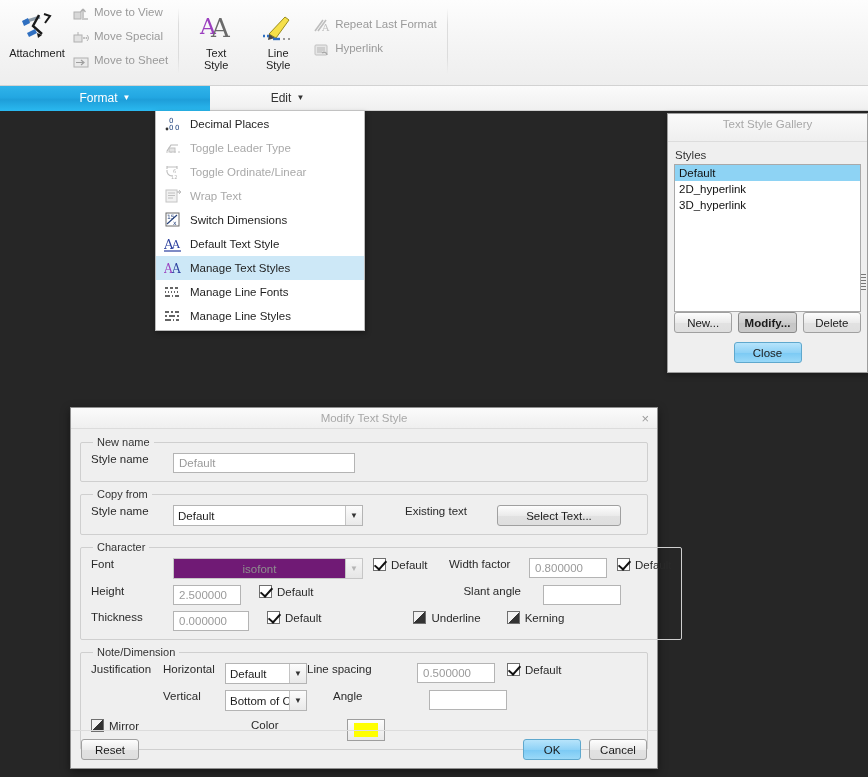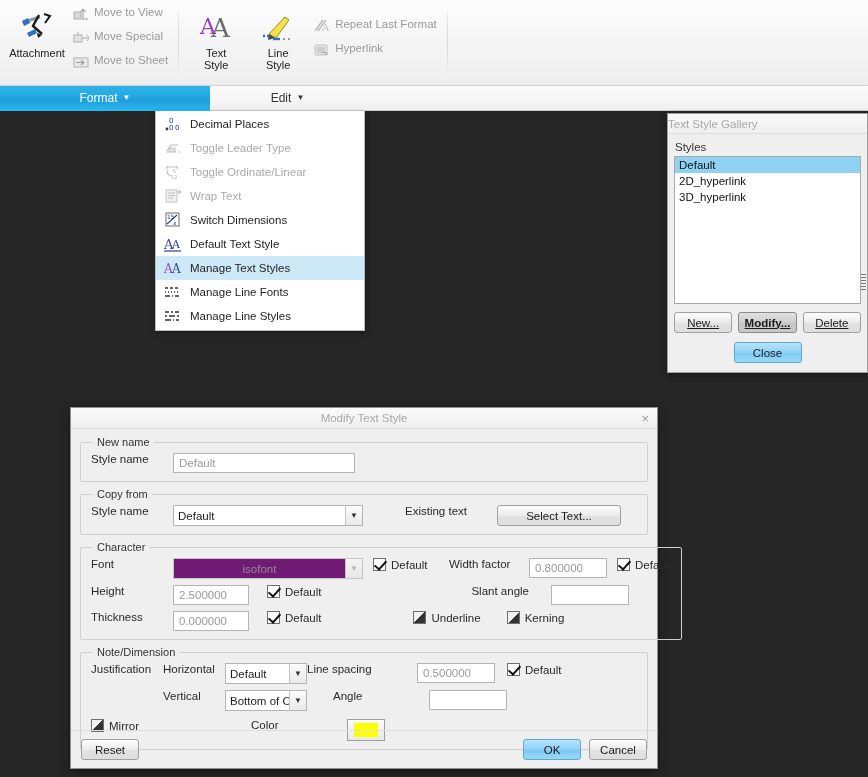--- a/index.html
+++ b/index.html
@@ -74,31 +74,31 @@
   .mi .mil { font-size: 11.5px; color: #1f1f1f; white-space: nowrap; }
   .mi.disabled .mil { color: #a9a9a9; }
   .mi.hl { background: #cde8f7; }
 
   
   .gallery {
     position: absolute; left: 667px; top: 113px; width: 201px; height: 260px;
     background: #efefef; border: 1px solid #9d9d9d;
     box-shadow: 0 2px 6px rgba(0,0,0,.35);
   }
-  .gal-title { height: 20px; line-height: 20px; text-align: left;
+  .gal-title { height: 28px; line-height: 20px; text-align: center;
                font-size: 11.5px; color: #a8a8a8;
                background: linear-gradient(to bottom,#fafafa,#efefef);
                border-bottom: 1px solid #dcdcdc; }
   .gal-body { padding: 5px 6px 0 6px; }
   .gal-lbl { font-size: 11.5px; color: #333; margin: 2px 0 3px 1px; }
   .gal-list { background:#fff; border:1px solid #a9a9a9; height: 148px; overflow: hidden; }
   .gal-item { height: 16px; line-height: 16px; padding-left: 4px; font-size: 11.5px; color:#111;
               cursor: default; }
   .gal-item.sel { background: #8ed3f4; }
-  .gal-btnrow { display: flex; gap: 6px; margin-top: 8px; text-decoration: underline; }
+  .gal-btnrow { display: flex; gap: 6px; margin-top: 0; }
   .gal-closerow { display: flex; justify-content: center; margin-top: 9px; }
   .gal-splitter { position: absolute; right: 1px; top: 160px; width: 5px; height: 16px;
      background-image: repeating-linear-gradient(to bottom,#777 0 1px, transparent 1px 3px); }
 
   
   .btn { height: 21px; min-width: 58px; padding: 0 10px; font-size: 11.5px; color: #1a1a1a;
          background: linear-gradient(to bottom,#fdfdfd,#ebebeb 50%,#e2e2e2 51%,#dedede);
          border: 1px solid #a0a0a0; border-radius: 3px; cursor: default;
          display: inline-flex; align-items: center; justify-content: center;
          font-family: "Liberation Sans", sans-serif; }
@@ -459,21 +459,21 @@
           <span class="lbl" style="margin-left:8px;width:80px">Width factor</span>
           <span class="inp" style="width:78px">0.800000</span>
           <span class="cb" style="margin-left:10px">
             <span class="bx check"></span>
             <span class="cl">Default</span>
           </span>
         </div>
 
         <div class="row">
           <span class="lbl" style="width:82px">Height</span>
-          <span class="inp" style="width:76px">2.500000</span>
+          <span class="inp" style="width:68px">2.500000</span>
           <span class="cb" style="margin-left:18px">
             <span class="bx check"></span>
             <span class="cl">Default</span>
           </span>
           <span class="lbl" style="margin-left:150px;width:80px">Slant angle</span>
           <span class="inp blank empty" style="width:78px"></span>
         </div>
 
         <div class="row">
           <span class="lbl" style="width:82px">Thickness</span>

